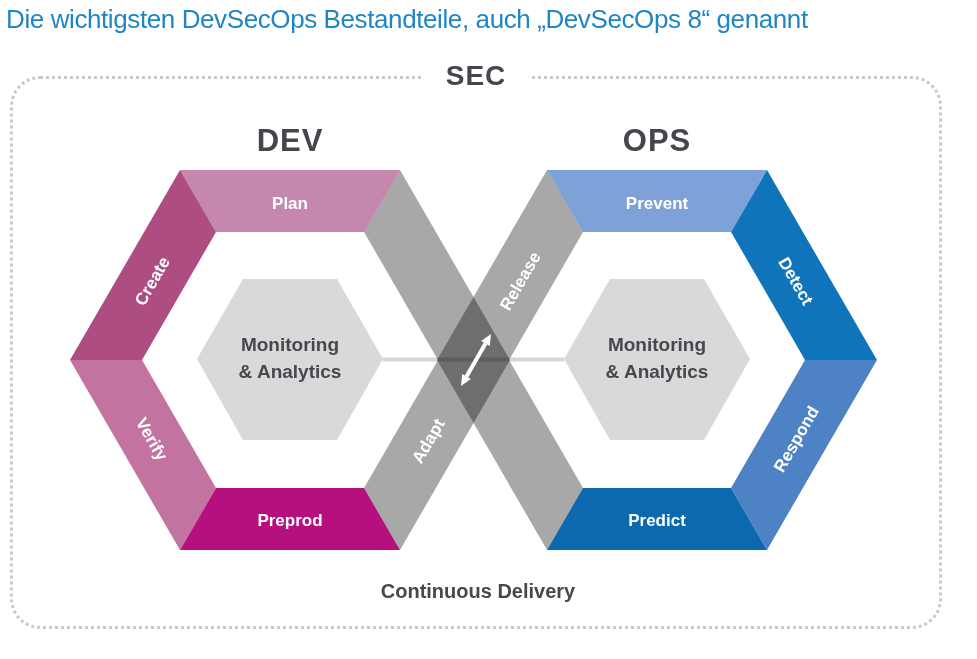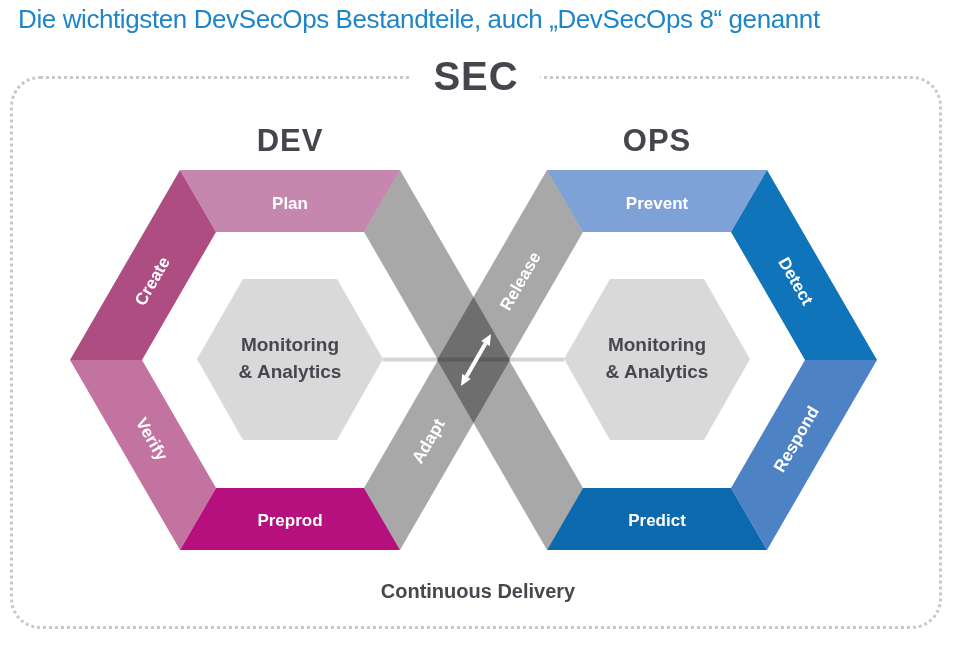--- a/index.html
+++ b/index.html
@@ -1,31 +1,31 @@
 <!DOCTYPE html>
 <html><head>
 <meta charset="utf-8">
 <style>
   html,body{margin:0;padding:0;}
   body{
     width:977px;height:659px;position:relative;background:#ffffff;
     font-family:"Liberation Sans", sans-serif;overflow:hidden;
   }
   .page-title{
-    position:absolute;left:18px;top:4px;
+    position:absolute;left:6px;top:4px;
     font-size:26px;letter-spacing:-0.4px;color:#1e85c7;white-space:nowrap;
   }
   .diagram-frame{
     position:absolute;left:10px;top:76px;width:932px;height:553px;
     border:3px dotted #c9c9c9;border-radius:30px;box-sizing:border-box;
   }
   .sec-label{
     position:absolute;left:50%;top:-3px;transform:translate(-50%,-50%);
     background:#ffffff;padding:0 22px;
-    font-size:40px;font-weight:bold;color:#45454d;letter-spacing:1px;
+    font-size:28px;font-weight:bold;color:#45454d;letter-spacing:1px;
   }
   svg.diagram{position:absolute;left:0;top:0;}
   .heading{font-family:"Liberation Sans",sans-serif;font-size:31px;font-weight:bold;fill:#45454d;letter-spacing:1px;}
   .seg-label{font-family:"Liberation Sans",sans-serif;font-size:17px;font-weight:bold;fill:#ffffff;}
   .center-label{font-family:"Liberation Sans",sans-serif;font-size:19px;font-weight:bold;fill:#47474f;}
   .footer-label{font-family:"Liberation Sans",sans-serif;font-size:20px;font-weight:bold;fill:#47474f;}
 </style>
 </head>
 <body>
 

